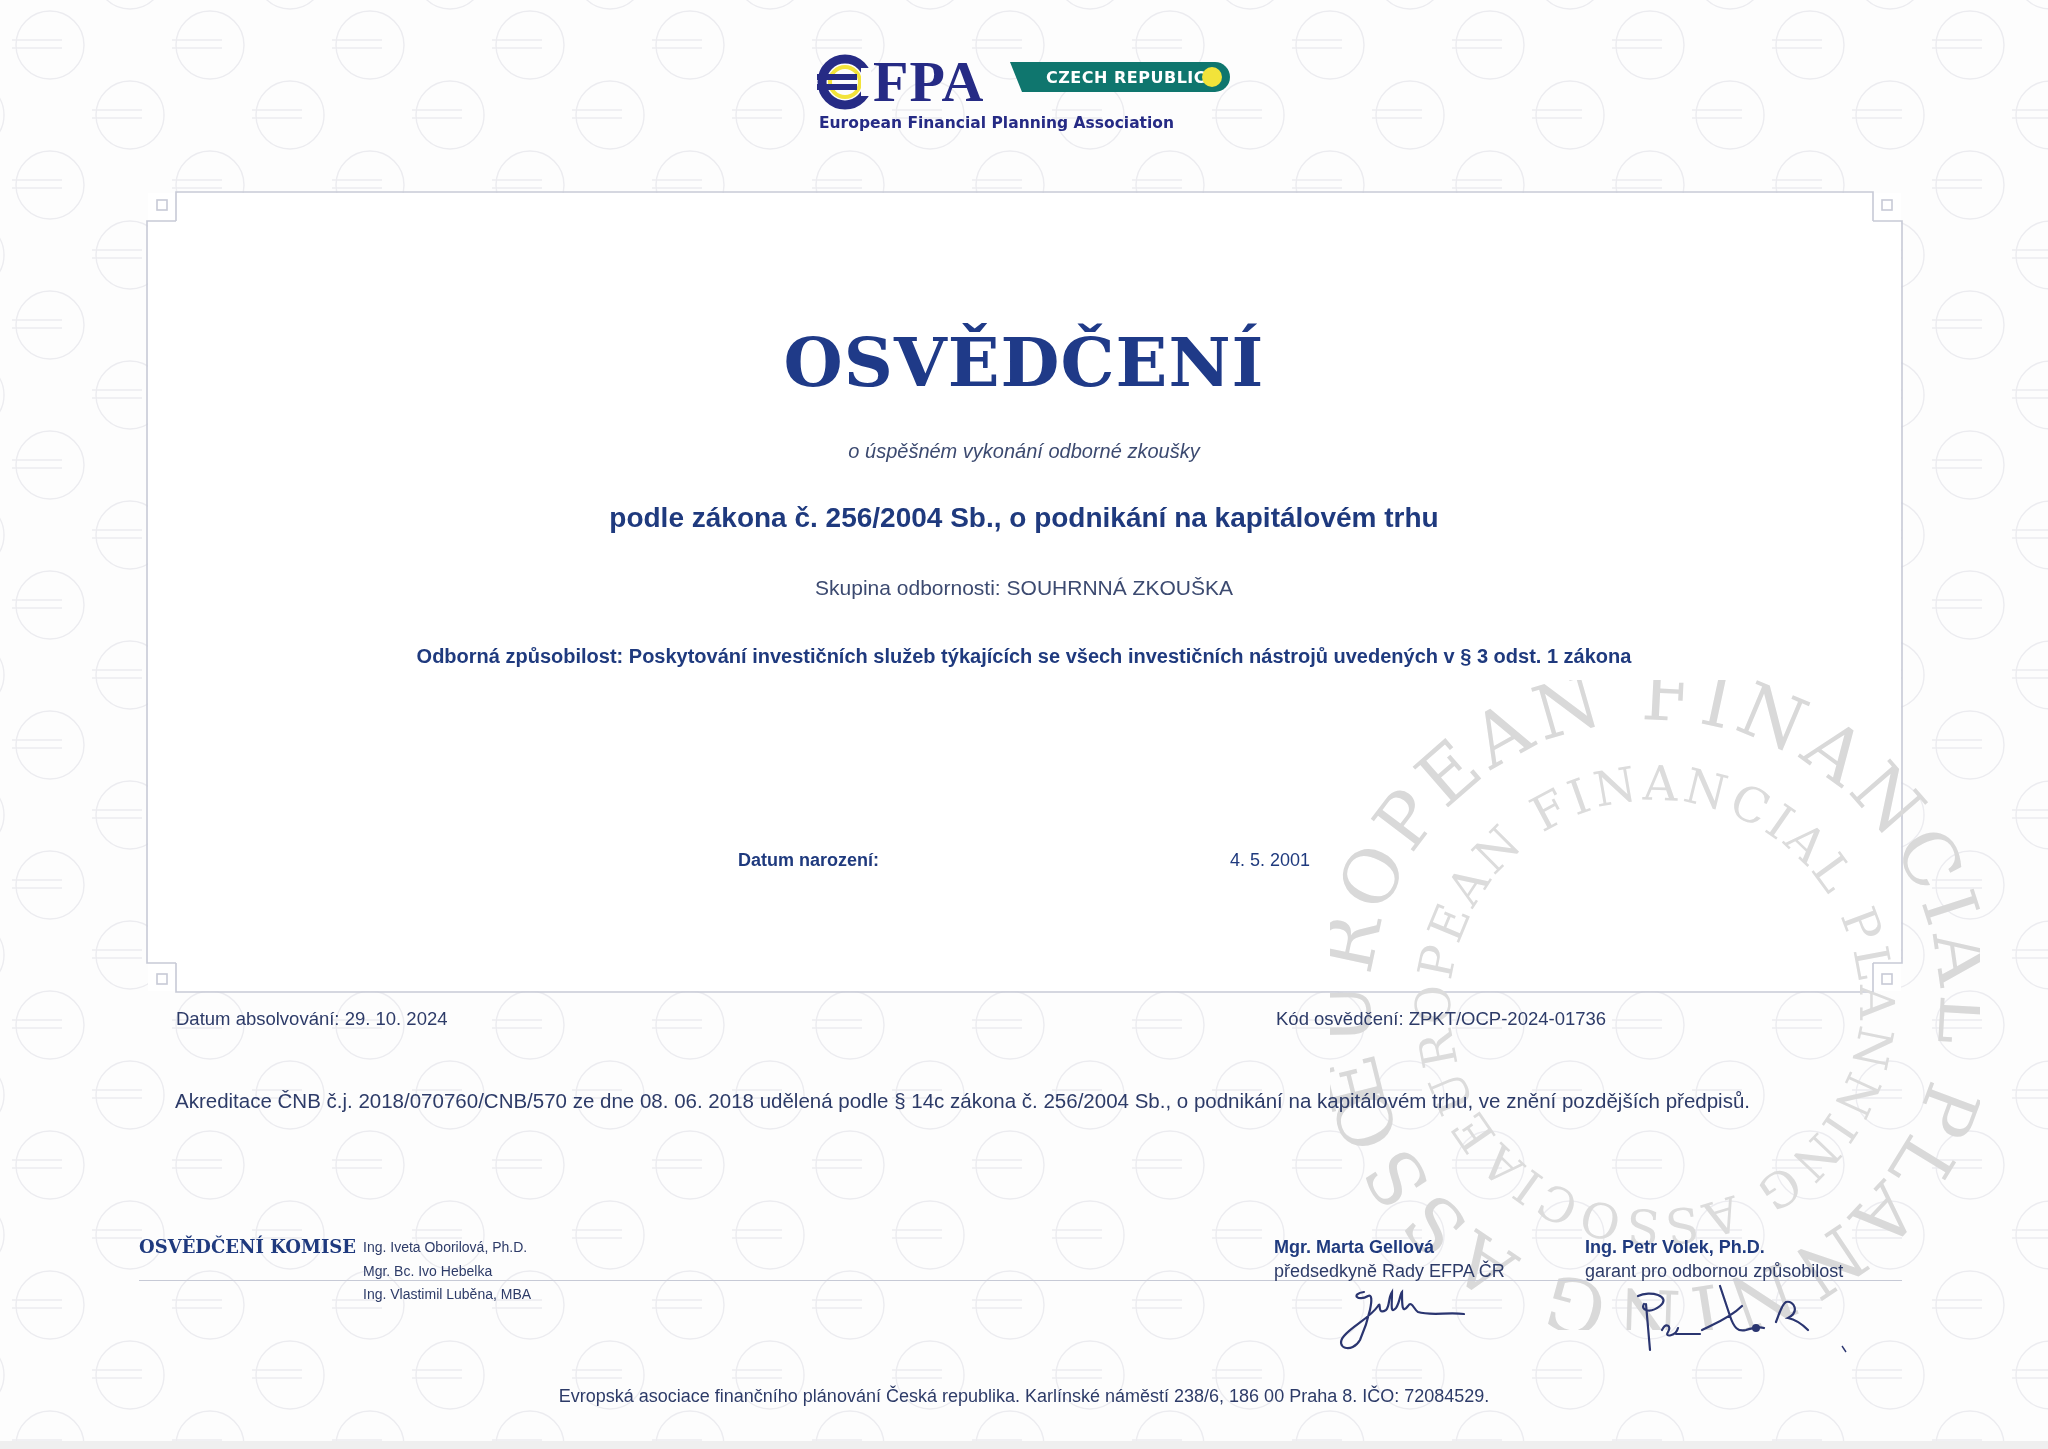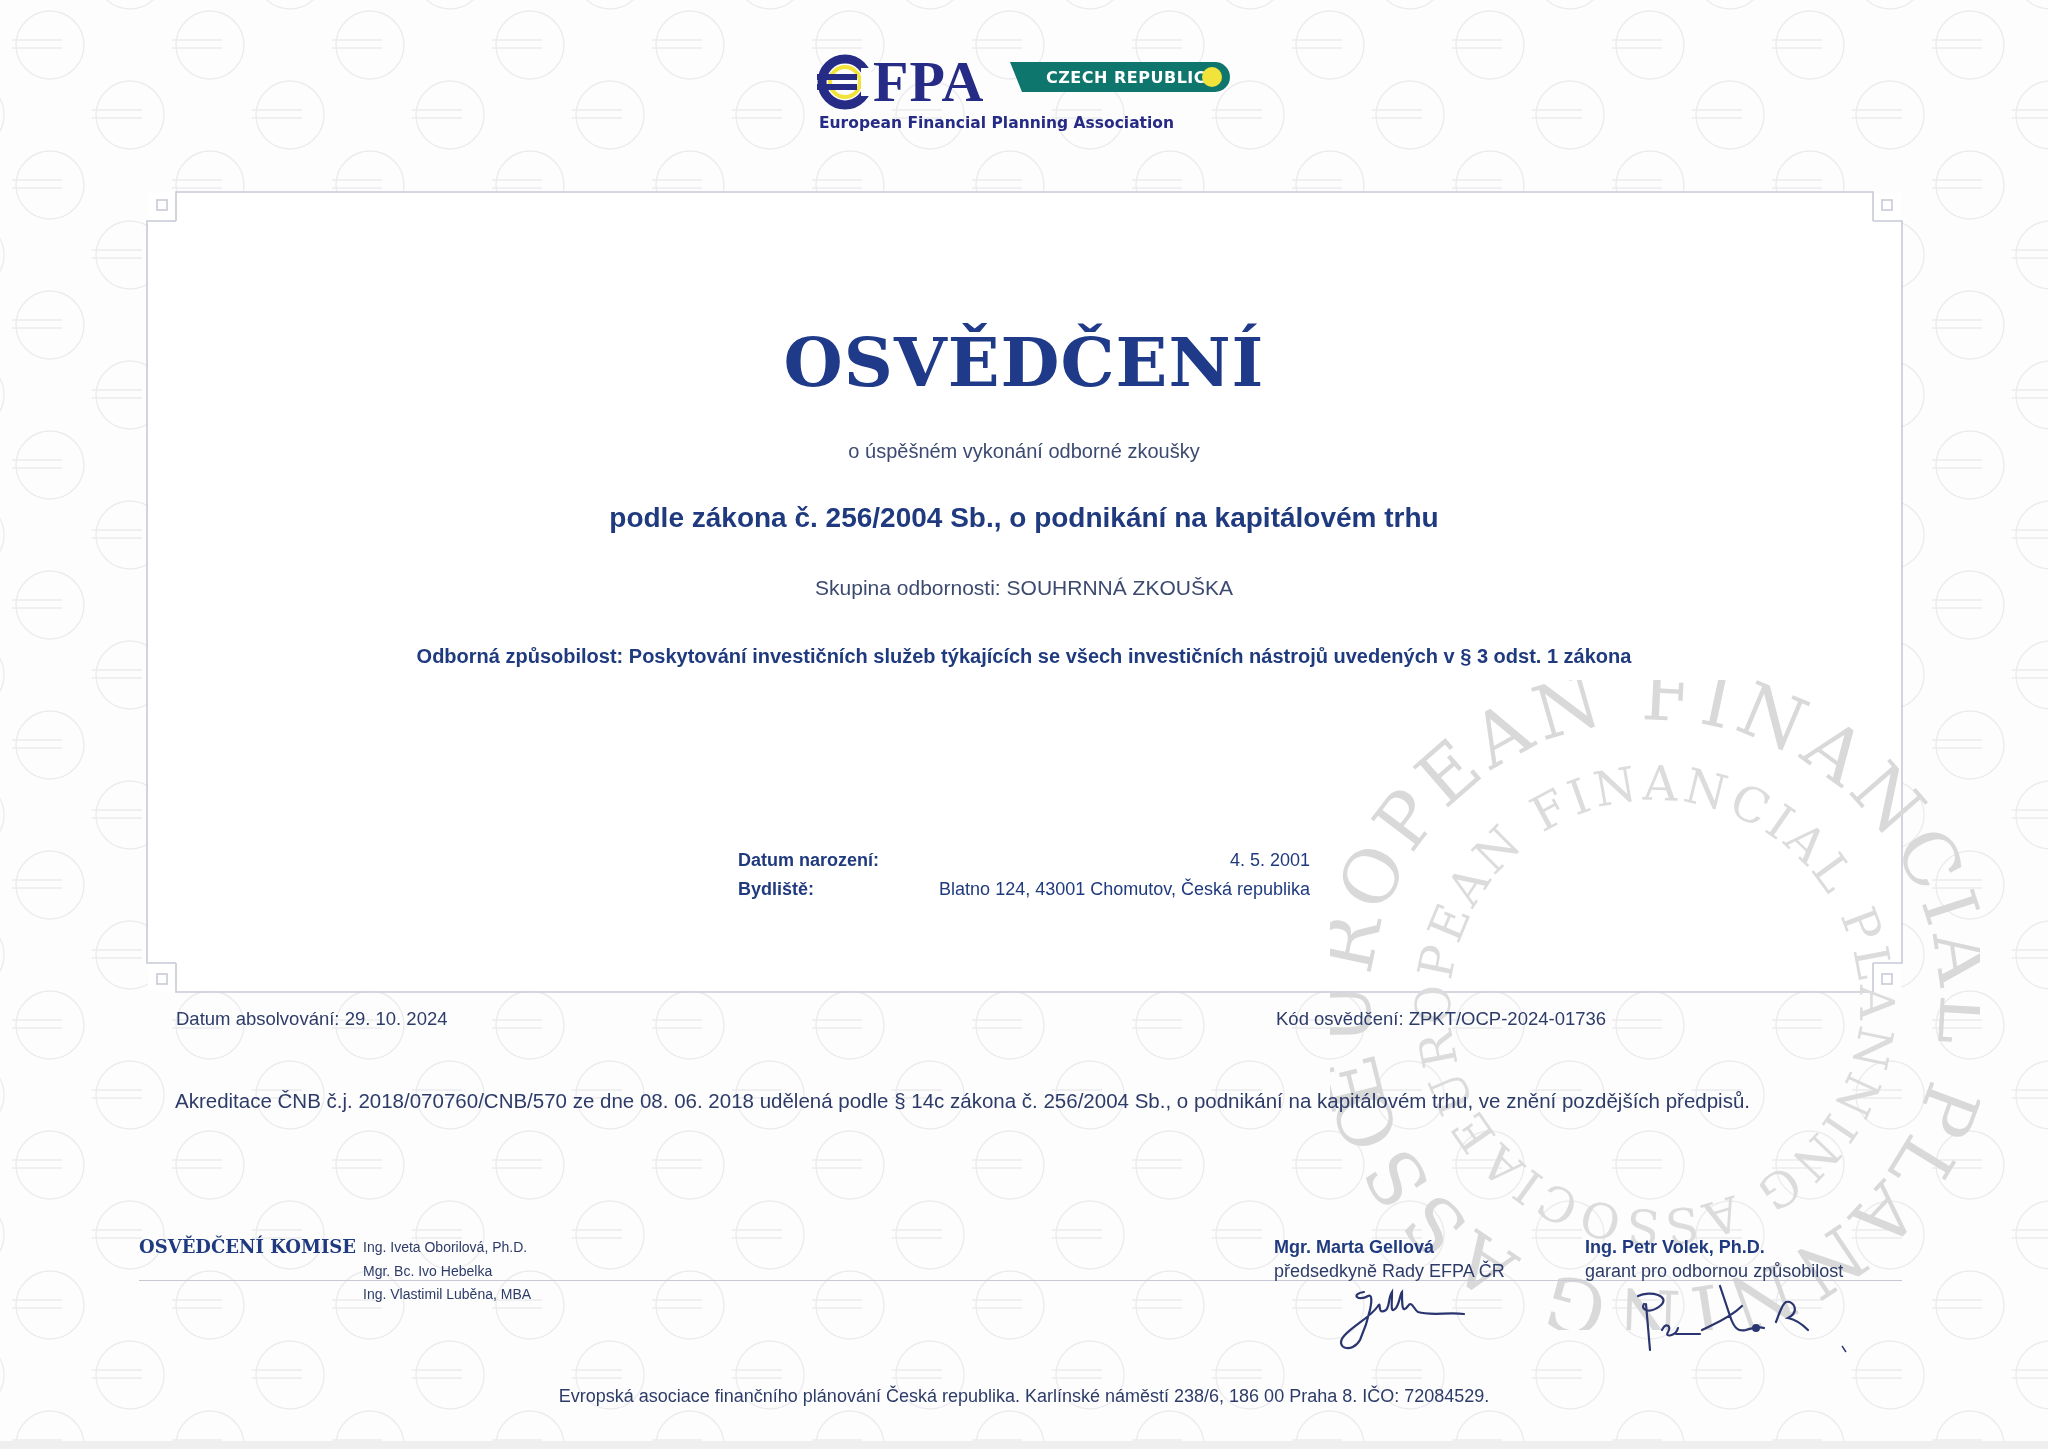--- a/index.html
+++ b/index.html
@@ -26,21 +26,21 @@
   .frame { position: absolute; left: 0; top: 0; width: 2048px; height: 1441px; z-index: 1; pointer-events: none; }
   .frame-fill { position: absolute; left: 148px; top: 193px; width: 1753px; height: 798px; background: #ffffff; z-index: 1; }
 
   
   .seal { position: absolute; left: 1330px; top: 680px; width: 650px; height: 650px; z-index: 2; pointer-events: none; }
 
   .content { position: absolute; left: 0; top: 0; width: 2048px; height: 1441px; z-index: 3; }
   .center { position: absolute; left: 0; width: 2048px; text-align: center; }
 
   .title { top: 312px; font-family: "DejaVu Serif", "Liberation Serif", serif; font-weight: bold; font-size: 68px; color: #1f3a88; letter-spacing: 1px; line-height: 100px; }
-  .subtitle { top: 440px; font-size: 20px; color: #3c4a70; font-weight: normal; }
+  .subtitle { top: 440px; font-size: 20px; color: #3c4a70; font-weight: normal; font-style: italic; }
   .law { top: 502px; font-size: 28px; font-weight: bold; color: #1f3a7e; }
   .group { top: 576px; font-size: 21px; color: #3c4a70; }
   .competence { top: 645px; font-size: 20px; font-weight: bold; color: #1f3a7e; }
   .name { top: 738px; font-size: 74px; color: #1f3a88; font-weight: normal; letter-spacing: 0.5px; }
 
   .info { position: absolute; left: 738px; top: 846px; width: 572px; font-size: 18px; color: #1f3a7e; }
   .info-row { display: flex; justify-content: space-between; height: 29px; line-height: 29px; }
   .info-label { font-weight: bold; }
 
   .below { position: absolute; font-size: 18.5px; color: #2d3b68; top: 1008px; }
@@ -137,24 +137,20 @@
   <div class="center subtitle">o úspěšném vykonání odborné zkoušky</div>
   <div class="center law">podle zákona č. 256/2004 Sb., o podnikání na kapitálovém trhu</div>
   <div class="center group">Skupina odbornosti: SOUHRNNÁ ZKOUŠKA</div>
   <div class="center competence">Odborná způsobilost: Poskytování investičních služeb týkajících se všech investičních nástrojů uvedených v § 3 odst. 1 zákona</div>
 
   <div class="info">
     <div class="info-row">
       <span class="info-label">Datum narození:</span>
       <span>4. 5. 2001</span>
     </div>
-    <div class="info-row">
-      <span class="info-label">Bydliště:</span>
-      <span>Blatno 124, 43001 Chomutov, Česká republika</span>
-    </div>
   </div>
 
   <div class="below" style="left:176px;">Datum absolvování: 29. 10. 2024</div>
   <div class="below" style="left:1276px;">Kód osvědčení: ZPKT/OCP-2024-01736</div>
 
   <div class="accreditation">Akreditace ČNB č.j. 2018/070760/CNB/570 ze dne 08. 06. 2018 udělená podle § 14c zákona č. 256/2004 Sb., o podnikání na kapitálovém trhu, ve znění pozdějších předpisů.</div>
 
   <div class="committee-label">OSVĚDČENÍ KOMISE</div>
   <div class="committee-list">
     <div>Ing. Iveta Oborilová, Ph.D.</div>

